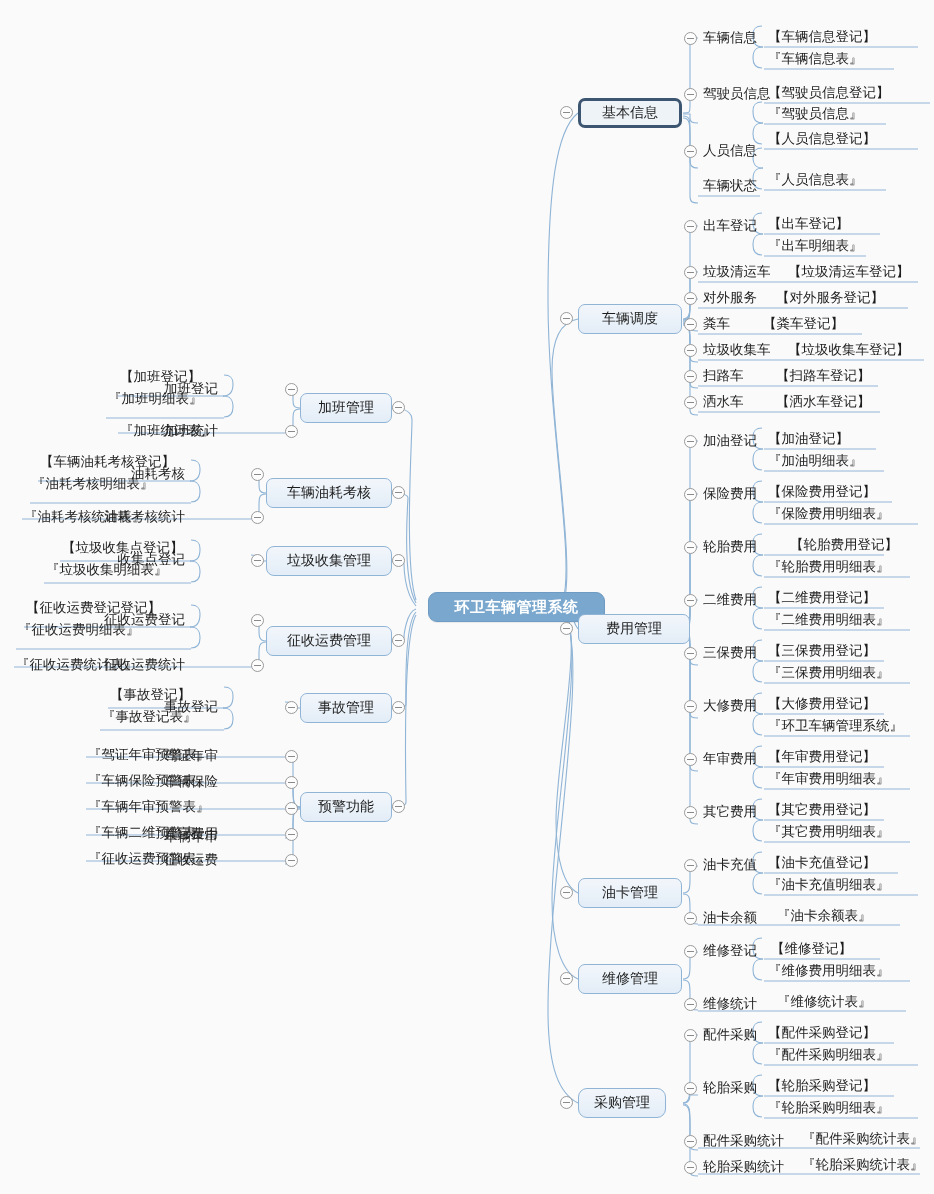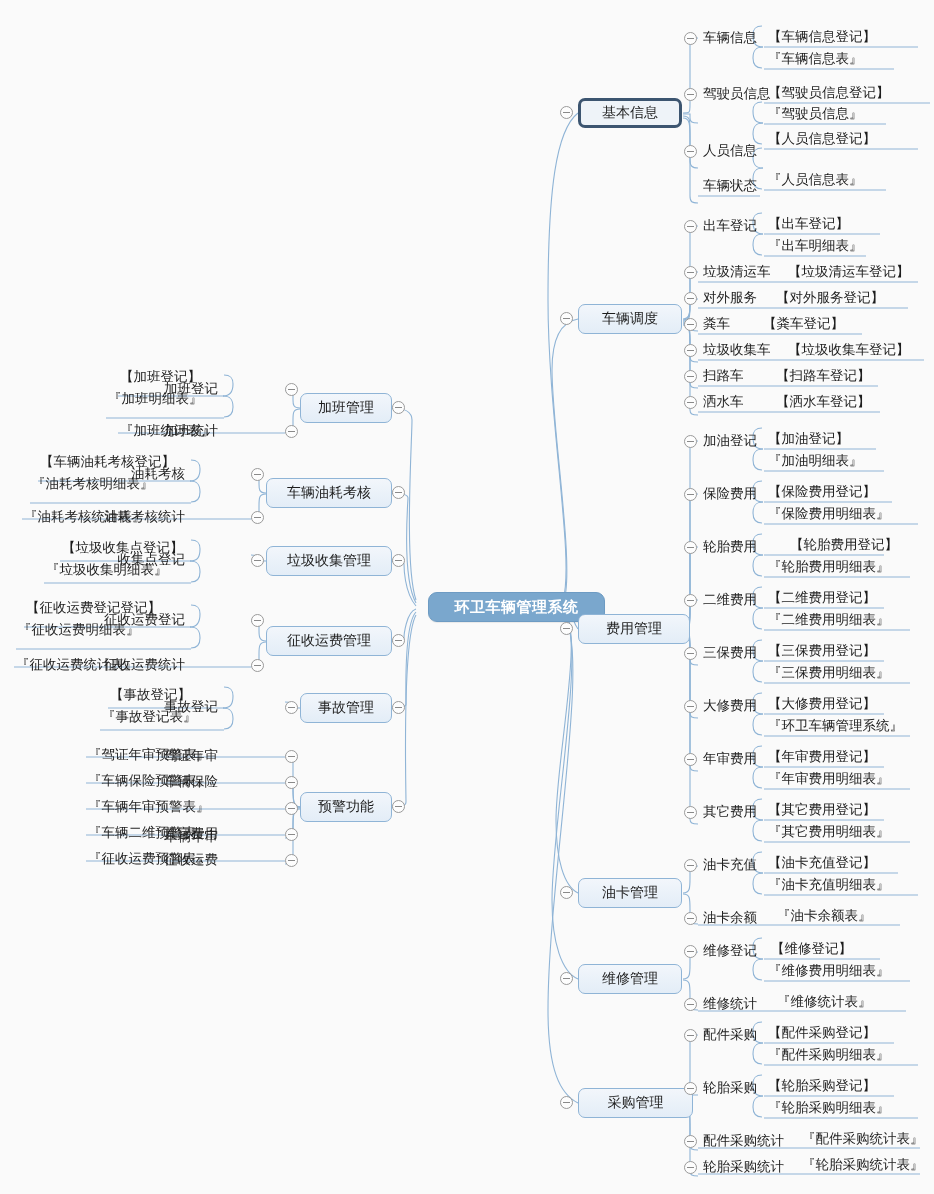--- a/index.html
+++ b/index.html
@@ -305,21 +305,21 @@
   <div class="node n-l1" style="left:578px; top:878px; width:104px; height:30px;">
     <span>油卡管理</span>
   </div>
   <div class="toggle" style="left:560px; top:886px;"></div>
 
   <div class="node n-l1" style="left:578px; top:964px; width:104px; height:30px;">
     <span>维修管理</span>
   </div>
   <div class="toggle" style="left:560px; top:972px;"></div>
 
-  <div class="node n-l1" style="left:578px; top:1088px; width:115px; height:30px;">
+  <div class="node n-l1" style="left:578px; top:1088px; width:88px; height:30px;border-radius:9px;">
     <span>采购管理</span>
   </div>
   <div class="toggle" style="left:560px; top:1096px;"></div>
 
   <div class="toggle" style="left:684px; top:32px;"></div>
   <div class="node n-l2" style="left:701px; top:28px;">
     <span>车辆信息</span>
   </div>
   <div class="node n-leaf" style="left:766px; top:27px;">
     <span>【车辆信息登记】</span>
@@ -580,21 +580,21 @@
   <div class="node n-l1" style="left:300px; top:393px; width:92px; height:30px;">
     <span>加班管理</span>
   </div>
   <div class="toggle" style="left:392px; top:401px;"></div>
 
   <div class="node n-l1" style="left:266px; top:478px; width:126px; height:30px;">
     <span>车辆油耗考核</span>
   </div>
   <div class="toggle" style="left:392px; top:486px;"></div>
 
-  <div class="node n-l1" style="left:266px; top:546px; width:126px; height:30px;">
+  <div class="node n-l1" style="left:266px; top:546px; width:126px; height:30px;border-radius:8px;">
     <span>垃圾收集管理</span>
   </div>
   <div class="toggle" style="left:392px; top:554px;"></div>
 
   <div class="node n-l1" style="left:266px; top:626px; width:126px; height:30px;">
     <span>征收运费管理</span>
   </div>
   <div class="toggle" style="left:392px; top:634px;"></div>
 
   <div class="node n-l1" style="left:300px; top:693px; width:92px; height:30px;">

